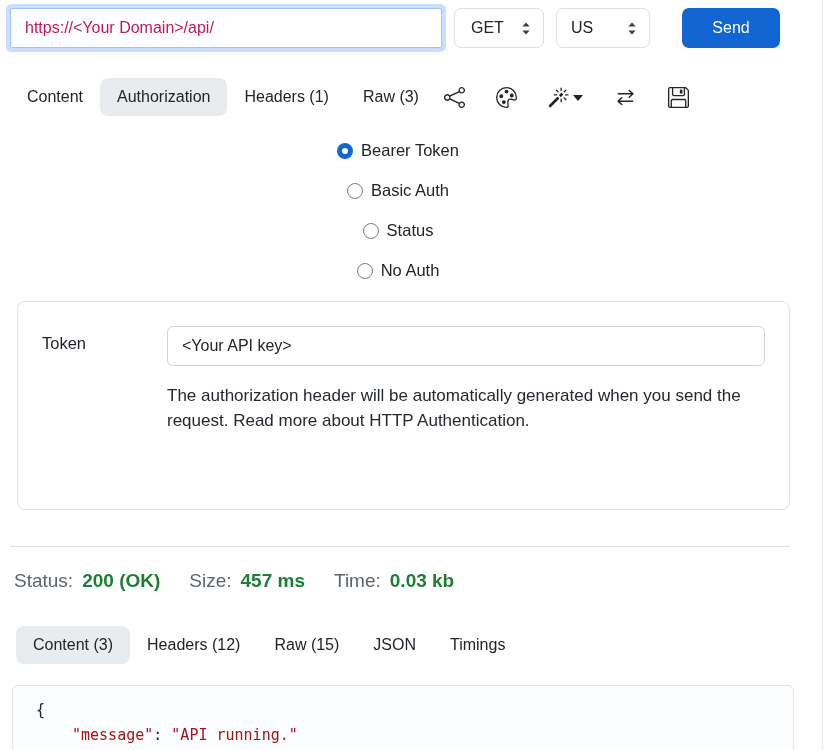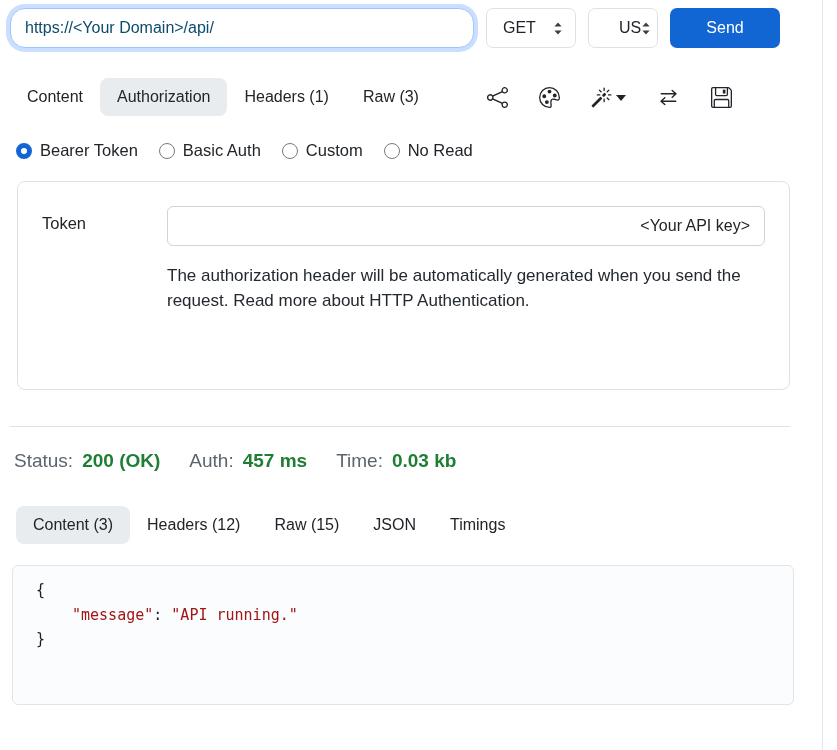--- a/index.html
+++ b/index.html
@@ -12,78 +12,79 @@
   .page-edge {
     position: absolute; left: 822px; top: 0; bottom: 0; width: 1px;
     background: #e4e6e8;
   }
   .content { width: 780px; padding: 8px 0 0 10px; }
 
   
   .request-bar { display: flex; align-items: stretch; gap: 12px; height: 40px; }
   .url-input {
     flex: 1 1 auto; width: 486px; height: 40px;
-    font: 16px "Liberation Sans", sans-serif; color: #0c4a6e;
-    padding: 6px 14px; border: 1px solid #9ec5fe; border-radius: 15px;
+    font: 16px "Liberation Sans", sans-serif; color: #be185d;
+    padding: 6px 14px; border: 1px solid #9ec5fe; border-radius: 2px;
     outline: none; box-shadow: 0 0 0 4px rgba(13,110,253,0.22);
     background: #fff;
   }
   .select {
     display: flex; align-items: center; justify-content: space-between;
     gap: 0; padding: 0 12px 0 16px; height: 40px;
     border: 1px solid #dee2e6; border-radius: 7px; background: #fff;
     font-size: 16px; color: #212529; cursor: pointer; flex: 0 0 auto;
   }
   .select.method { width: 90px; }
-  .select.region { width: 70px; padding-left: 30px; }
+  .select.region { width: 94px; padding-left: 14px; }
   .select svg { flex: 0 0 auto; }
   .send-btn {
-    flex: 0 0 auto; width: 110px; height: 40px; border: none; border-radius: 7px;
+    flex: 0 0 auto; width: 98px; height: 40px; border: none; border-radius: 7px;
     background: #1266d4; color: #ffffff; font: 16px "Liberation Sans", sans-serif;
     cursor: pointer;
-  }
-
-  
-  .tabs-row { display: flex; align-items: center; justify-content: space-between; margin-top: 30px; gap: 8px; }
+    margin-left: 20px;
+  }
+
+  
+  .tabs-row { display: flex; align-items: center; margin-top: 30px; gap: 8px; }
   .tabs { display: flex; align-items: center; }
   .tab {
     padding: 10px 17px; font-size: 16px; color: #212529; border-radius: 8px;
     cursor: pointer; white-space: nowrap;
   }
   .tab.active { background: #e9ecef; }
   .toolbar { display: flex; align-items: center; gap: 31px; padding-right: 48px; }
   .tool { display: flex; align-items: center; gap: 4px; cursor: pointer; color: #212529; }
   .tool svg { display: block; }
   .caret-down {
     width: 0; height: 0; border-left: 5px solid transparent;
     border-right: 5px solid transparent; border-top: 6px solid #212529;
     margin-top: 2px;
   }
 
   
-  .auth-row { display: flex; align-items: center; gap: 21px; margin-top: 25px; padding-left: 6px; }
+  .auth-row { display: flex; align-items: center; gap: 21px; margin-top: 25px; padding-left: 6px; flex-direction: column; }
   .radio-opt { display: flex; align-items: center; gap: 8px; font-size: 16.5px; cursor: pointer; }
   .radio-circle {
     width: 16px; height: 16px; border-radius: 50%;
     border: 1px solid #7a7a7a; background: #fff; flex: 0 0 auto;
   }
   .radio-circle.checked { border: 5px solid #1266d4; }
 
   
   .card {
     margin-top: 21px; margin-left: 7px; width: 773px; height: 209px;
     border: 1px solid #dee2e6; border-radius: 8px; background: #fff;
     padding: 24px; display: flex; align-items: flex-start;
   }
   .card-label { width: 125px; padding-top: 8px; font-size: 16.5px; color: #212529; }
   .card-main { flex: 1; }
   .token-input {
     width: 100%; height: 40px; font: 16px "Liberation Sans", sans-serif;
     color: #212529; padding: 6px 14px; border: 1px solid #ced4da;
-    border-radius: 6px; outline: none; background: #fff; text-align: right;
+    border-radius: 6px; outline: none; background: #fff;
   }
   .help-text {
     margin-top: 17px; font-size: 17px; line-height: 25px;
     color: #24292f; max-width: 600px;
   }
 
   
   .divider { border: none; border-top: 1px solid #dee2e6; margin: 36px 0 0 0; width: 780px; }
 
   
@@ -178,45 +179,45 @@
     <label class="radio-opt">
       <span class="radio-circle checked"></span>
       <span>Bearer Token</span>
     </label>
     <label class="radio-opt">
       <span class="radio-circle"></span>
       <span>Basic Auth</span>
     </label>
     <label class="radio-opt">
       <span class="radio-circle"></span>
-      <span>Custom</span>
+      <span>Status</span>
     </label>
     <label class="radio-opt">
       <span class="radio-circle"></span>
-      <span>No Read</span>
+      <span>No Auth</span>
     </label>
   </div>
 
   <div class="card">
     <div class="card-label">Token</div>
     <div class="card-main">
       <input class="token-input" type="text" value="&lt;Your API key&gt;" style="">
       <div class="help-text">The authorization header will be automatically generated when you send the request. Read more about HTTP Authentication.</div>
     </div>
   </div>
 
   <hr class="divider">
 
   <div class="status-row">
     <div class="status-pair">
       <span class="status-key">Status:</span>
       <span class="status-val">200 (OK)</span>
     </div>
     <div class="status-pair">
-      <span class="status-key">Auth:</span>
+      <span class="status-key">Size:</span>
       <span class="status-val">457 ms</span>
     </div>
     <div class="status-pair">
       <span class="status-key">Time:</span>
       <span class="status-val">0.03 kb</span>
     </div>
   </div>
 
   <div class="resp-tabs">
     <div class="tab active">Content (3)</div>

